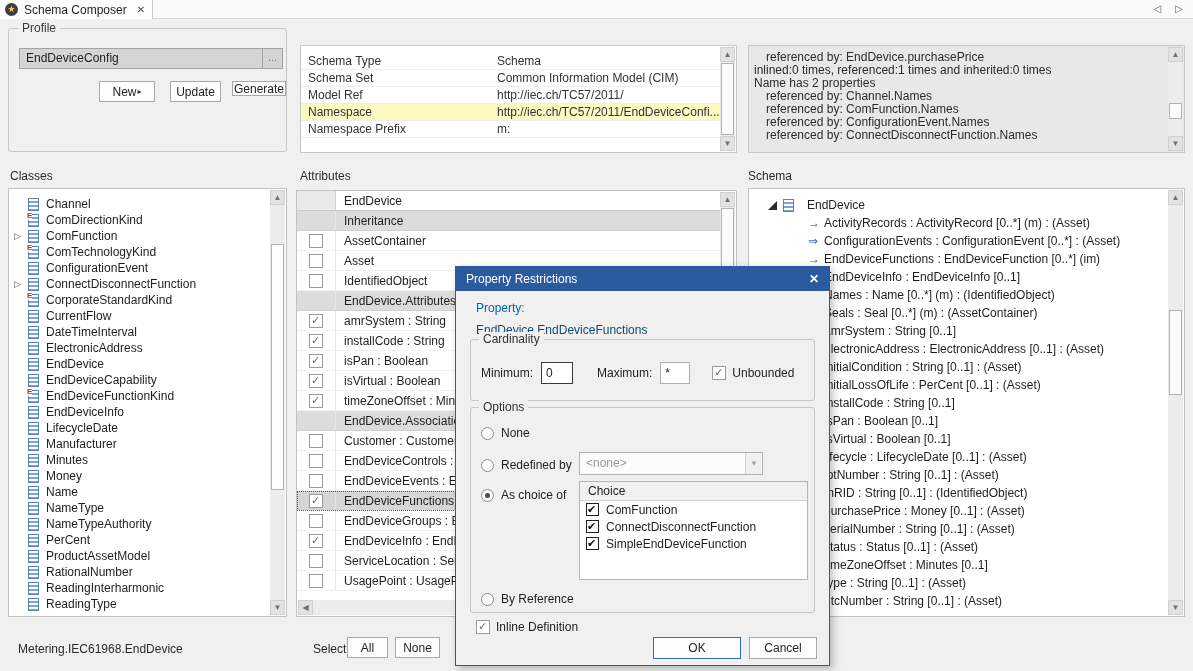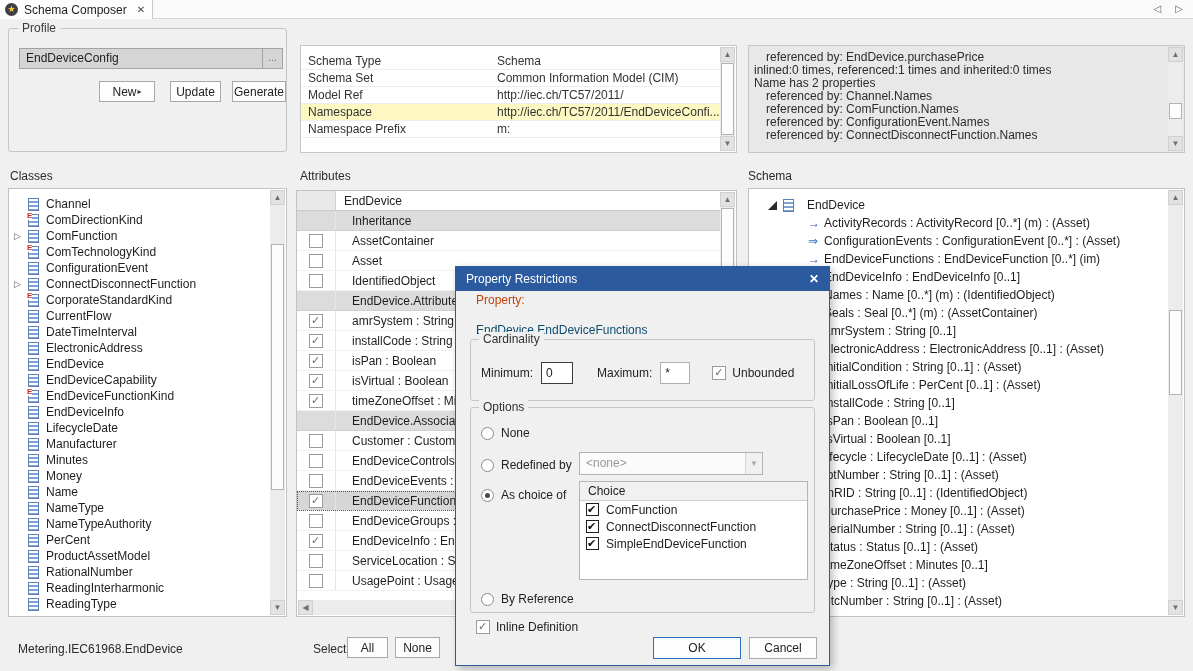--- a/index.html
+++ b/index.html
@@ -18,21 +18,21 @@
   .grp { position:absolute; border:1px solid #c6c6c6; border-radius:3px; }
   .grp-label { position:absolute; top:-8px; left:9px; background:#f0f0f0; padding:0 4px; color:#3a3a3a; }
 
   
   #profile-box { left:8px; top:28px; width:279px; height:124px; }
   #profile-name { position:absolute; left:10px; top:19px; width:244px; height:21px; background:#d5d5d5; border:1px solid #a3a3a3; line-height:19px; padding:0 6px; color:#222; }
   #profile-browse { position:absolute; left:254px; top:19px; width:20px; height:21px; background:#d5d5d5; border:1px solid #a3a3a3; border-left:none; text-align:center; line-height:17px; color:#777; font-size:11px; }
   .btn { background:#fdfdfd; border:1px solid #a8a8a8; color:#222; text-align:center; display:flex; align-items:center; justify-content:center; gap:1px; }
   #btn-new { position:absolute; left:90px; top:52px; width:56px; height:21px; }
   #btn-update { position:absolute; left:161px; top:52px; width:51px; height:21px; }
-  #btn-generate { position:absolute; left:223px; top:52px; width:54px; height:21px; }
+  #btn-generate { position:absolute; left:223px; top:52px; width:54px; height:15px; }
   .menu-arrow { font-size:8px; color:#333; }
 
   
   #grid { position:absolute; left:300px; top:45px; width:437px; height:108px; background:#fff; border:1px solid #c6c6c6; }
   .grid-rows { position:absolute; left:0; top:0; right:16px; bottom:0;margin-top:7px; }
   .grid-row { height:17px; display:flex; border-bottom:1px solid #eeeeee; align-items:center; }
   .grid-row.shaded { background:#fef9c3;justify-content:flex-end; }
   .g-label { width:196px; padding-left:7px; color:#333; }
   .g-value { flex:1; color:#333; white-space:nowrap; overflow:hidden; }
 
@@ -63,21 +63,21 @@
   .cls-icon { width:11px; height:13px; border:1px solid #5d7fb2; background:repeating-linear-gradient(to bottom,#ffffff 0 2px,#7fa3d4 2px 4px); flex:0 0 auto; margin-right:7px; position:relative; }
   .cls-icon.enum::before { content:"E"; position:absolute; top:-3px; left:-2px; font-size:8px; font-weight:bold; color:#cc2b2b; background:#fff; line-height:8px; }
   .cls-name { white-space:nowrap; }
 
   
   #attrs-box { position:absolute; left:296px; top:190px; width:441px; height:427px; background:#fff; border:1px solid #c2c2c2; }
   .attr-head { display:flex; height:20px; border-bottom:1px solid #c9c9c9; align-items:stretch; margin-right:16px; }
   .attr-head .hc { width:39px; background:#e9e9e9; border-right:1px solid #d2d2d2; }
   .attr-head .hl { padding-left:8px; line-height:20px; color:#222; }
   .attr-rows { margin-right:16px; }
-  .attr-row { height:20px; display:flex; align-items:center; border-bottom:1px solid #f1f1f1; position:relative;gap:8px; }
+  .attr-row { height:20px; display:flex; align-items:center; border-bottom:1px solid #f1f1f1; position:relative; }
   .attr-row.section { background:#dcdcdc; border-bottom:1px solid #d0d0d0; }
   .attr-row.selected { background:#d6d6d6; outline:1px dotted #555; outline-offset:-1px; }
   .check-cell { width:39px; height:100%; border-right:1px solid #e6e6e6; display:flex; align-items:center; justify-content:center; flex:0 0 auto; }
   .cb { width:14px; height:14px; background:#fff; border:1px solid #9c9c9c; position:relative; }
   .cb.checked::after { content:"✓"; position:absolute; left:1px; top:-1px; font-size:11px; color:#6a6a6a; }
   .attr-label { padding-left:8px; white-space:nowrap; }
 
   
   #schema-box { position:absolute; left:748px; top:188px; width:437px; height:429px; background:#fff; border:1px solid #c2c2c2; }
   .schema-rows { position:absolute; left:0; top:7px; right:17px; }
@@ -91,21 +91,21 @@
   
   #footer-path { position:absolute; left:18px; top:642px; color:#2a2a2a; }
   #select-label { position:absolute; left:313px; top:642px; color:#2a2a2a; }
   #btn-all { position:absolute; left:347px; top:637px; width:41px; height:21px; }
   #btn-none { position:absolute; left:395px; top:637px; width:45px; height:21px; }
 
   
   #dialog { position:absolute; left:455px; top:266px; width:375px; height:400px; background:#f0f0f0; border:1px solid #2b5a9e; box-shadow:3px 3px 8px rgba(0,0,0,0.25); z-index:10; }
   .d-title { height:24px; background:#2b5a9e; color:#fff; display:flex; align-items:center; justify-content:space-between; padding:0 10px; }
   .d-close { font-size:12px; font-weight:bold; }
-  .d-prop-label { position:absolute; left:20px; top:26px; color:#c2410c; }
+  .d-prop-label { position:absolute; left:20px; top:34px; color:#0369a1; }
   .d-prop-value { position:absolute; left:20px; top:56px; color:#0c4a6e; }
   #grp-card { left:14px; top:72px; width:345px; height:62px; border-radius:3px; }
   .grp-label2 { position:absolute; top:-8px; left:8px; background:#f0f0f0; padding:0 4px; color:#333; }
   .card-row { position:absolute; left:10px; top:22px; display:flex; align-items:center; }
   .inp { height:22px; background:#fff; padding-left:4px; line-height:20px; }
   #inp-min { width:32px; border:1px solid #3c3c3c; margin-left:8px; }
   #inp-max { width:30px; border:1px solid #aeaeae; margin-left:8px; }
   .lbl-max { margin-left:24px; }
   .cb-wrap { display:flex; align-items:center; gap:6px; }
   #unbounded-wrap { margin-left:22px; }

